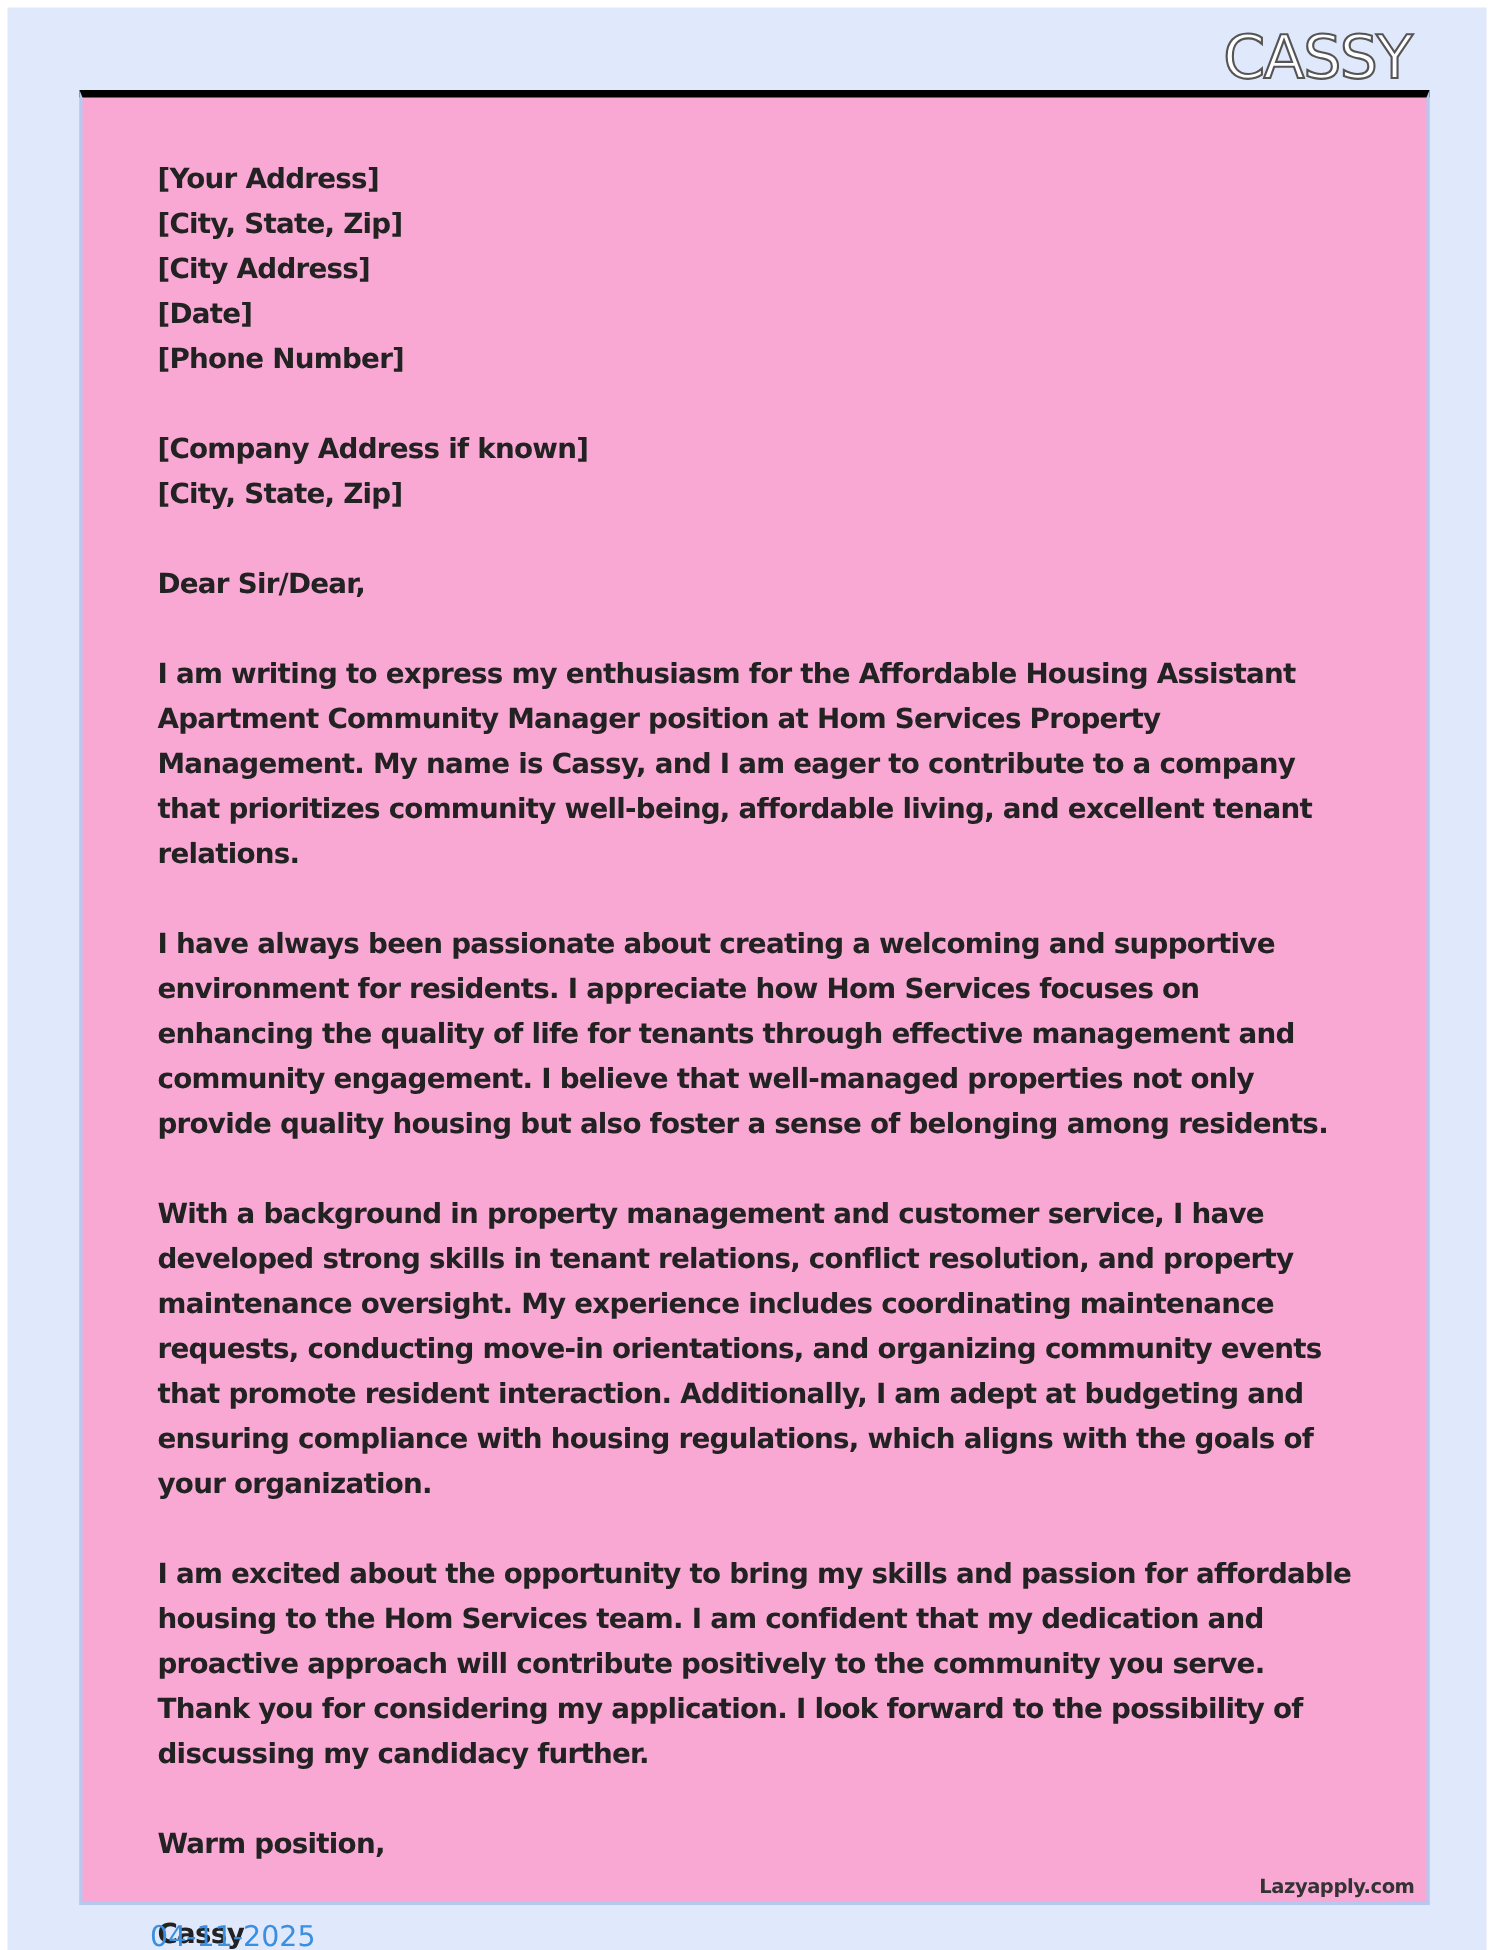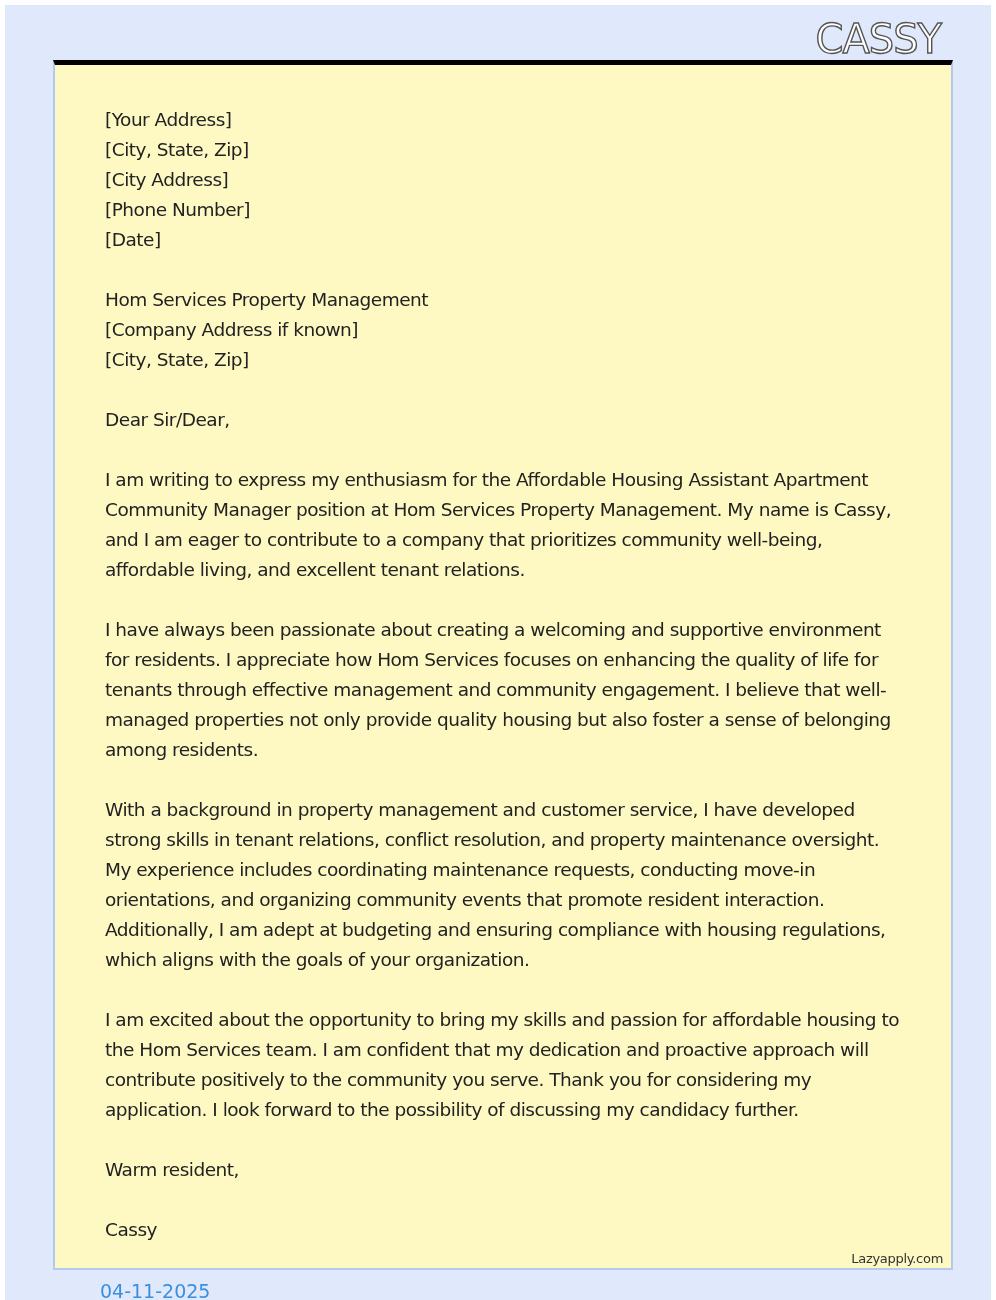--- a/index.html
+++ b/index.html
@@ -8,25 +8,26 @@
       position: absolute; left: 5px; top: 5px; width: 986px; height: 1300px;
       background: #e0e8fb;
     }
     .brand {
       position: absolute; right: 50px; top: 12px;
       font-family: "DejaVu Sans", sans-serif; font-size: 40px; line-height: 44px;
       color: #ffffff; -webkit-text-stroke: 1.4px #555555; letter-spacing: -1px;
     }
     .card {
       position: absolute; left: 48px; top: 55px; width: 896px; height: 1203px;
-      background: #fef9c3;
+      background: #f9a8d4;
       border-top: 5px solid #000000;
       border-left: 2px solid #b4c8f0;
       border-right: 2px solid #b4c8f0;
       border-bottom: 2px solid #b4c8f0;
+      font-weight: bold;
     }
     .content {
       position: absolute; left: 50px; top: 40px; width: 800px;
       font-family: "DejaVu Sans", sans-serif; font-size: 18.5px; line-height: 30px;
       color: #222222; letter-spacing: -0.5px;
     }
     .line { display: block; white-space: nowrap; }
     .gap { display: block; height: 30px; }
     .para { display: block; white-space: normal; }
     .footer-mark {
@@ -43,41 +44,40 @@
 
 <div class="frame">
   <div class="brand">CASSY</div>
 
   <div class="card">
     <div class="content">
       <div>
         <span class="line">[Your Address]</span>
         <span class="line">[City, State, Zip]</span>
         <span class="line">[City Address]</span>
+        <span class="line">[Date]</span>
         <span class="line">[Phone Number]</span>
-        <span class="line">[Date]</span>
       </div>
       <span class="gap"></span>
       <div>
-        <span class="line">Hom Services Property Management</span>
         <span class="line">[Company Address if known]</span>
         <span class="line">[City, State, Zip]</span>
       </div>
       <span class="gap"></span>
       <span class="line">Dear Sir/Dear,</span>
       <span class="gap"></span>
       <span class="para">I am writing to express my enthusiasm for the Affordable Housing Assistant Apartment Community Manager position at Hom Services Property Management. My name is Cassy, and I am eager to contribute to a company that prioritizes community well-being, affordable living, and excellent tenant relations.</span>
       <span class="gap"></span>
       <span class="para">I have always been passionate about creating a welcoming and supportive environment for residents. I appreciate how Hom Services focuses on enhancing the quality of life for tenants through effective management and community engagement. I believe that well-managed properties not only provide quality housing but also foster a sense of belonging among residents.</span>
       <span class="gap"></span>
       <span class="para">With a background in property management and customer service, I have developed strong skills in tenant relations, conflict resolution, and property maintenance oversight. My experience includes coordinating maintenance requests, conducting move-in orientations, and organizing community events that promote resident interaction. Additionally, I am adept at budgeting and ensuring compliance with housing regulations, which aligns with the goals of your organization.</span>
       <span class="gap"></span>
       <span class="para">I am excited about the opportunity to bring my skills and passion for affordable housing to the Hom Services team. I am confident that my dedication and proactive approach will contribute positively to the community you serve. Thank you for considering my application. I look forward to the possibility of discussing my candidacy further.</span>
       <span class="gap"></span>
-      <span class="line">Warm resident,</span>
+      <span class="line">Warm position,</span>
       <span class="gap"></span>
       <span class="line">Cassy</span>
     </div>
     <div class="footer-mark">Lazyapply.com</div>
   </div>
 </div>
 
 <div class="date-stamp">04-11-2025</div>
 
 </body></html>

